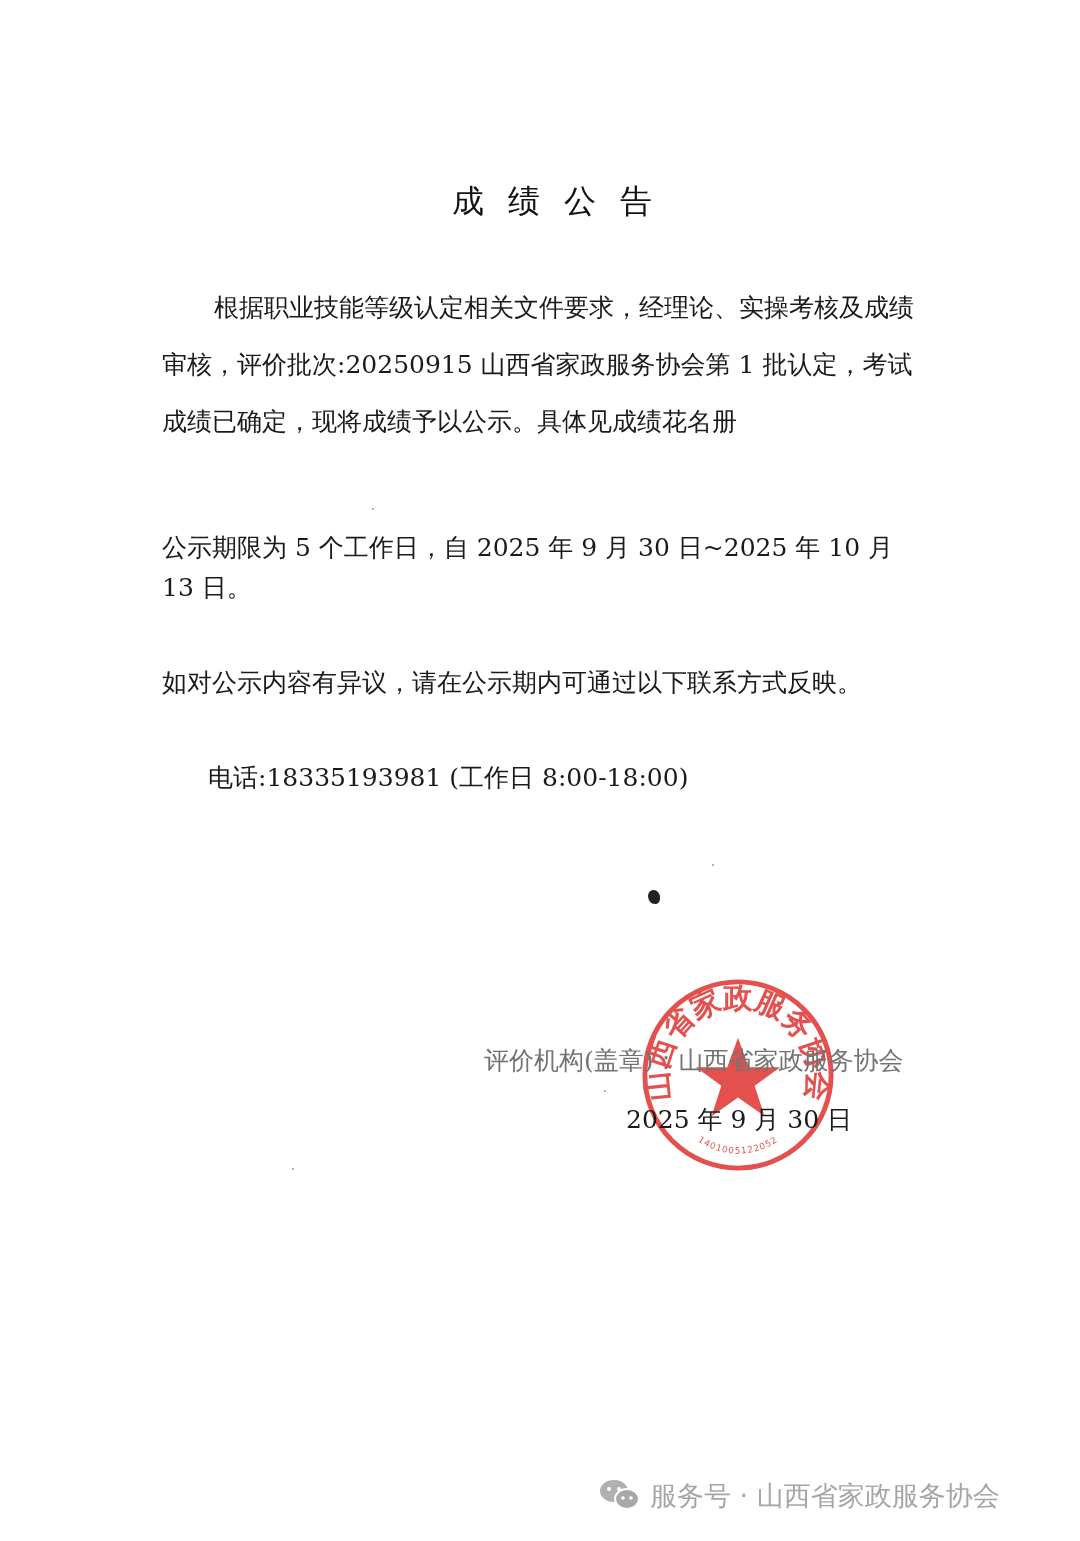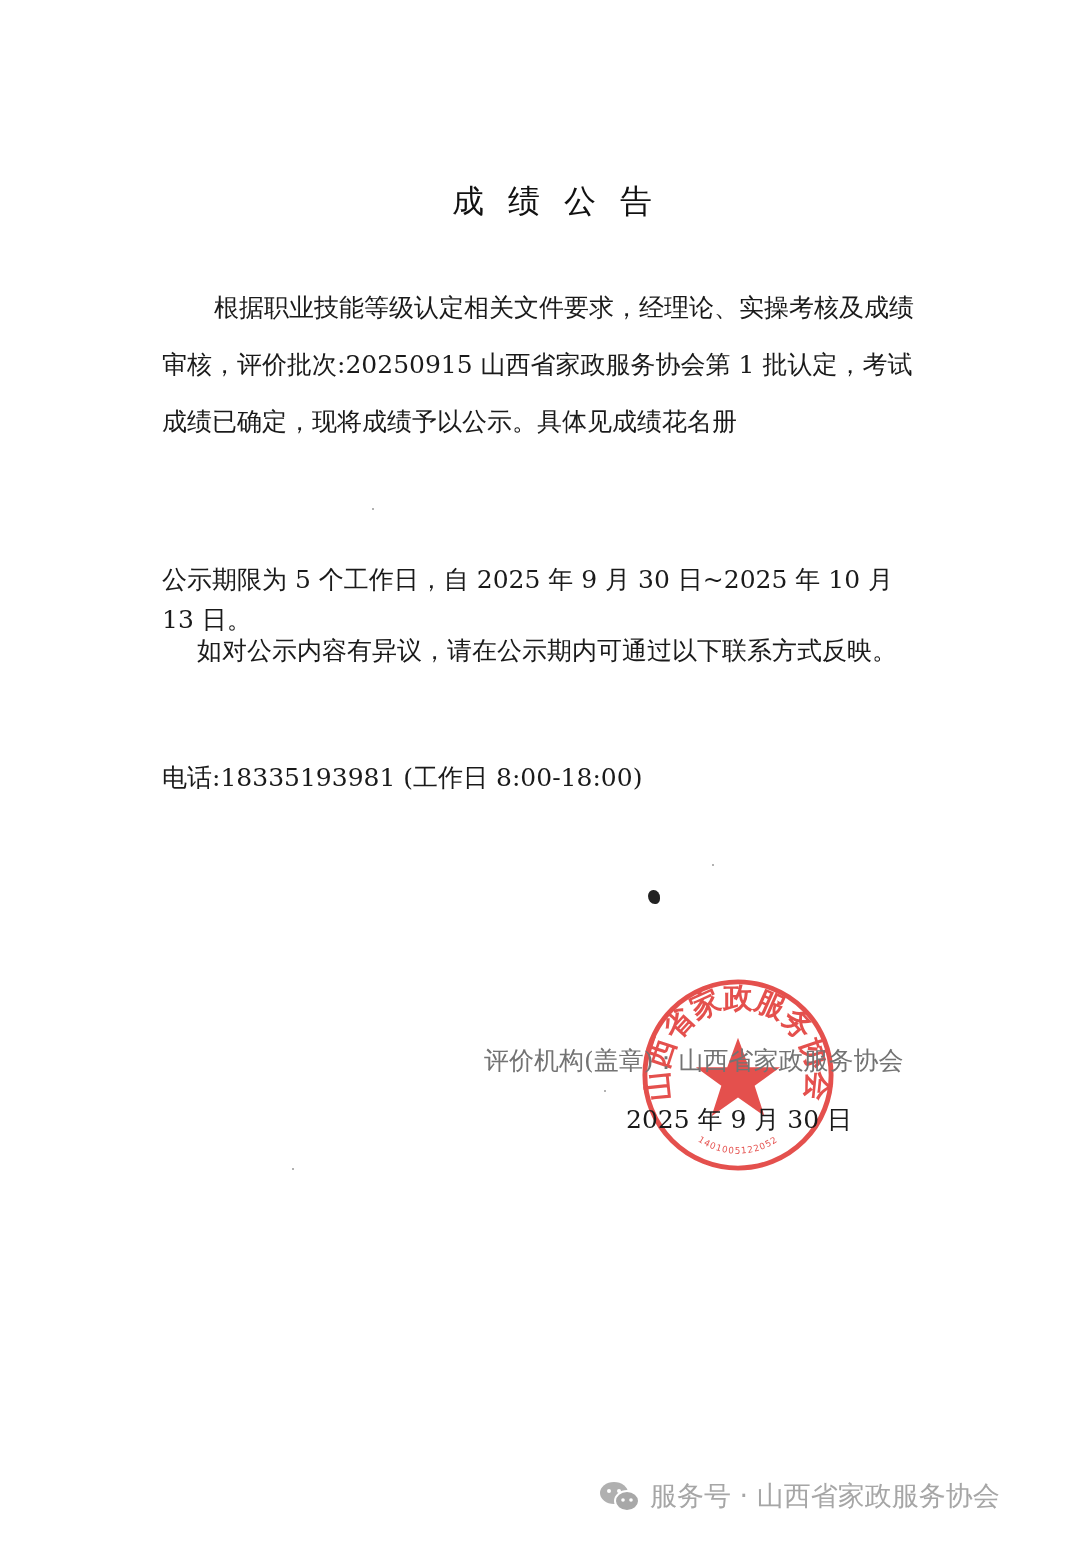--- a/index.html
+++ b/index.html
@@ -9,36 +9,36 @@
   }
   .title {
     position: absolute; left: 0; width: 1080px; top: 180px; text-align: center;
     font-family: "DejaVu Sans", sans-serif; font-size: 32px; letter-spacing: 24px; padding-left: 24px;
     color: #111;
   }
   .para {
     position: absolute; left: 162px; width: 770px; font-size: 25px; color: #1a1a1a;
   }
   .body-para { top: 279px; line-height: 57px; text-indent: 52px; }
-  .p2 { top: 528px; line-height: 40px; margin-top: 32px; }
-  .p3 { top: 631px; line-height: 40px; text-align: center; }
-  .p4 { top: 758px; line-height: 40px; }
+  .p2 { top: 528px; line-height: 40px; }
+  .p3 { top: 663px; line-height: 40px; }
+  .p4 { top: 758px; line-height: 40px; margin-left: 46px; }
   .sign {
     position: absolute; left: 484px; top: 1044px; font-size: 25px; color: #737373; z-index: 2;
   }
   .date {
     position: absolute; left: 598px; top: 1103px; font-size: 25px; color: #1a1a1a; z-index: 2; margin-left: 28px;
   }
   .seal {
     position: absolute; left: 640px; top: 977px; width: 196px; height: 196px; z-index: 1; opacity: 0.85;
   }
   .speck { position: absolute; width: 12px; height: 14px; left: 648px; top: 890px; background: #222; border-radius: 45% 55% 40% 60%; }
   .dot { position: absolute; width: 2px; height: 2px; background: #999; border-radius: 50%; }
   .footer {
-    position: absolute; left: 598px; top: 1478px; display: flex; align-items: flex-end;
+    position: absolute; left: 598px; top: 1478px; display: flex; align-items: flex-start;
     font-family: "DejaVu Sans", sans-serif; font-size: 27px; color: #a6a6a6;
   }
   .footer svg { margin-right: 8px; }
 </style>
 </head>
 <body>
 
 <div class="title">成绩公告</div>
 
 <div class="para body-para">根据职业技能等级认定相关文件要求，经理论、实操考核及成绩审核，评价批次:20250915 山西省家政服务协会第 1 批认定，考试成绩已确定，现将成绩予以公示。具体见成绩花名册</div>

